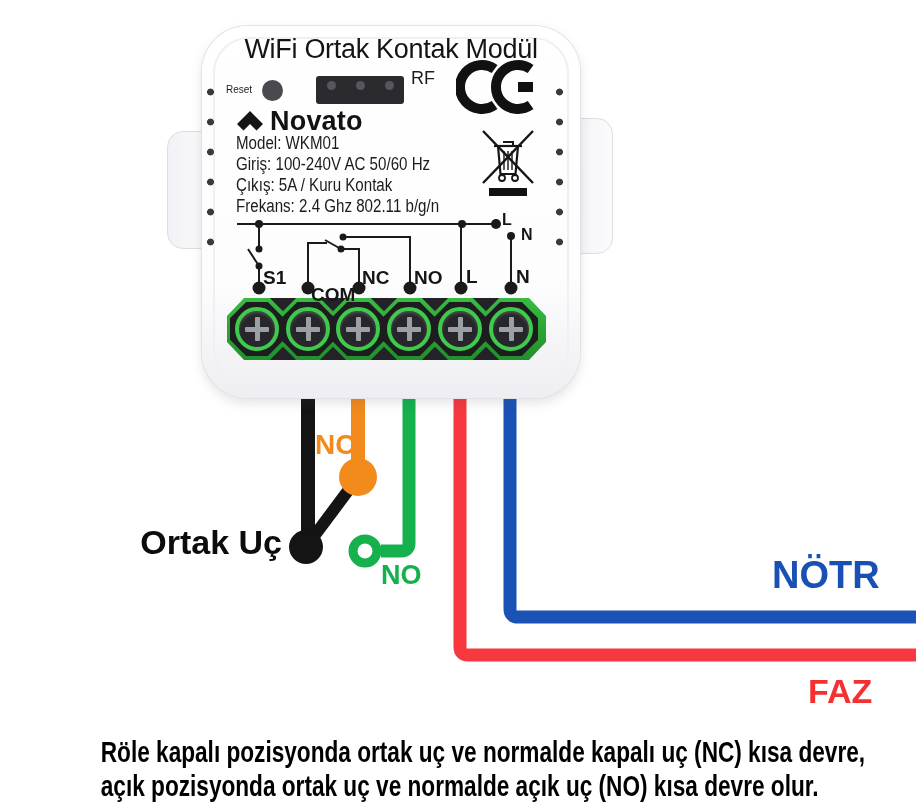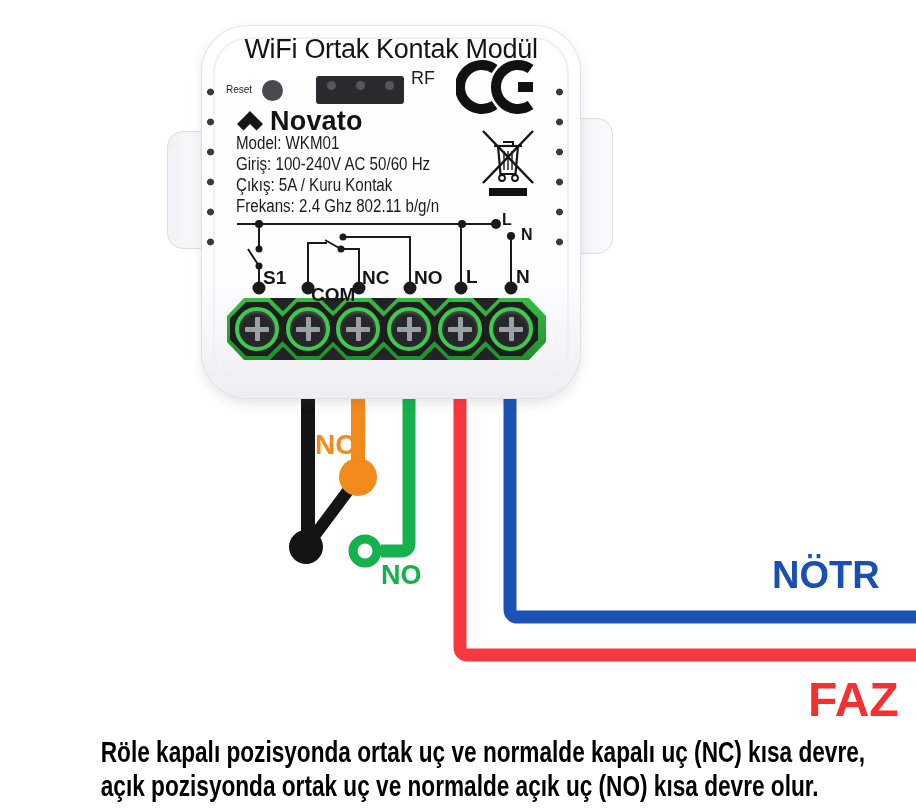--- a/index.html
+++ b/index.html
@@ -51,21 +51,21 @@
   .bar.h{left:6px;right:6px;top:50%;margin-top:-2.5px;height:5px;}
   .bar.v{top:6px;bottom:6px;left:50%;margin-left:-2.5px;width:5px;}
 
   
   .lbl{position:absolute;z-index:5;font-weight:bold;color:#161616;white-space:nowrap;}
   .f19{font-size:19px;} .f16{font-size:16px;}
   .nc-wire{left:315px;top:429px;font-size:28px;color:#f28a1c;}
   .ortak{left:126px;top:523px;width:156px;text-align:right;font-size:34px;color:#0c0c0c;}
   .no-wire{left:381px;top:560px;font-size:27px;color:#12b14b;}
   .notr{left:772px;top:554px;font-size:38px;color:#1a4fb4;}
-  .faz{left:808px;top:672px;font-size:48px;color:#f43030;}
+  .faz{left:808px;top:672px;font-size:34px;color:#f43030;}
 
   .caption{position:absolute;z-index:2;top:735px;left:0;width:916px;text-align:center;
     font-size:29px;font-weight:bold;color:#000;line-height:34px;
     transform:scaleX(.78);transform-origin:50% 0;white-space:nowrap;}
 </style>
 </head>
 <body>
 
 <div class="canvas">
 
@@ -226,20 +226,21 @@
   <div class="lbl f19" style="left:263px;top:267px">S1</div>
   <div class="lbl f19" style="left:311px;top:284px">COM</div>
   <div class="lbl f19" style="left:362px;top:267px">NC</div>
   <div class="lbl f19" style="left:414px;top:267px">NO</div>
   <div class="lbl f19" style="left:466px;top:266px">L</div>
   <div class="lbl f19" style="left:516px;top:266px">N</div>
   <div class="lbl f16" style="left:502px;top:211px">L</div>
   <div class="lbl f16" style="left:521px;top:226px">N</div>
 
   <div class="lbl nc-wire">NC</div>
+  <div class="lbl ortak">Ortak Uç</div>
   <div class="lbl no-wire">NO</div>
   <div class="lbl notr">NÖTR</div>
   <div class="lbl faz">FAZ</div>
 
   <div class="caption">
     <div>Röle kapalı pozisyonda ortak uç ve normalde kapalı uç (NC) kısa devre,</div>
     <div>açık pozisyonda ortak uç ve normalde açık uç (NO) kısa devre olur.</div>
   </div>
 
 </div>

